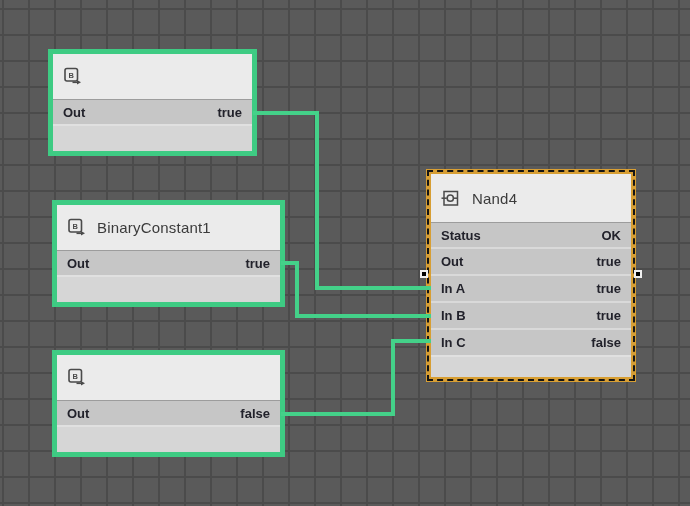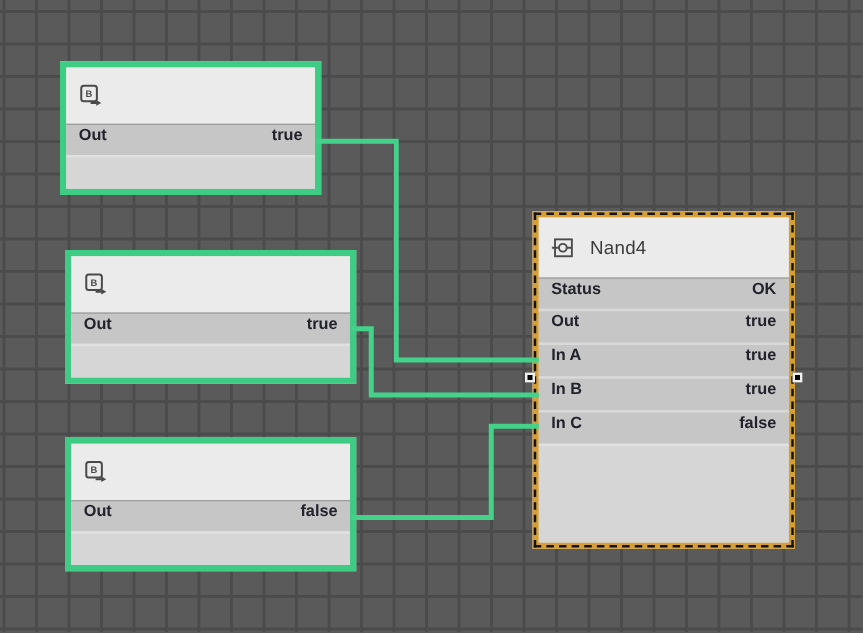--- a/index.html
+++ b/index.html
@@ -17,35 +17,35 @@
   .node{
     position:absolute;
     border:5px solid #3ecb83;
     background:#d9d9d9;
     display:flex;flex-direction:column;
     z-index:1;
   }
   .node-bc  {left:48px; top:49px;  width:209px;height:107px;}
   .node-bc1 {left:52px; top:200px; width:233px;height:107px;}
   .node-bc2 {left:52px; top:350px; width:233px;height:107px;}
-  .node-nand{left:426px;top:169px; width:210px;height:270px;border-color:#d79e33;}
+  .node-nand{left:426px;top:169px; width:210px;height:213px;border-color:#d79e33;}
   .node-nand::before{
     content:"";position:absolute;inset:-4px;border:2px dashed #141414;
     pointer-events:none;z-index:4;
   }
   .node-header{
     background:#ebebeb;height:45px;flex:0 0 45px;
     display:flex;align-items:center;padding:0 10px;gap:11px;
     font-size:15px;color:#3b3b3b;letter-spacing:.2px;
   }
   .node-nand .node-header{height:48px;flex:0 0 48px;}
   .node-header .icon{display:flex;align-items:center;flex:0 0 auto;}
   .node-row{
     height:25px;flex:0 0 25px;background:#c6c6c6;
-    display:flex;justify-content:space-between;
+    display:flex;align-items:center;justify-content:space-between;
     padding:0 10px;font-size:13px;font-weight:bold;color:#22222b;
     border-top:1px solid #9c9c9c;
   }
   .node-row + .node-row{border-top:2px solid #d9d9d9;flex-basis:27px;height:27px;}
   .node-footer{flex:1 1 auto;background:#d6d6d6;border-top:2px solid #e0e0e0;}
   .handle{
     position:absolute;width:8px;height:8px;background:#000;
     border:2px solid #f0f0f0;z-index:5;
   }
   .handle-left {left:-11px;top:calc(50% - 6px);}
@@ -79,20 +79,21 @@
   <div class="node node-bc1">
     <div class="node-header">
       <span class="icon">
         <svg width="19" height="19" viewBox="0 0 19 19">
           <rect x="2" y="1.5" width="12.5" height="12.5" rx="2" fill="none" stroke="#4a4a4a" stroke-width="1.6"></rect>
           <text x="8.2" y="10.6" font-size="7.5" font-weight="bold" fill="#4a4a4a" text-anchor="middle" font-family="Liberation Sans,sans-serif">B</text>
           <line x1="9.5" y1="15.3" x2="14.5" y2="15.3" stroke="#4a4a4a" stroke-width="1.6"></line>
           <polygon points="14,13 18,15.3 14,17.6" fill="#4a4a4a"></polygon>
         </svg>
       </span>
+      <span>BinaryConstant1</span>
     </div>
     <div class="node-row">
       <span>Out</span>
       <span>true</span>
     </div>
     <div class="node-footer"></div>
   </div>
 
   <div class="node node-bc2">
     <div class="node-header">

